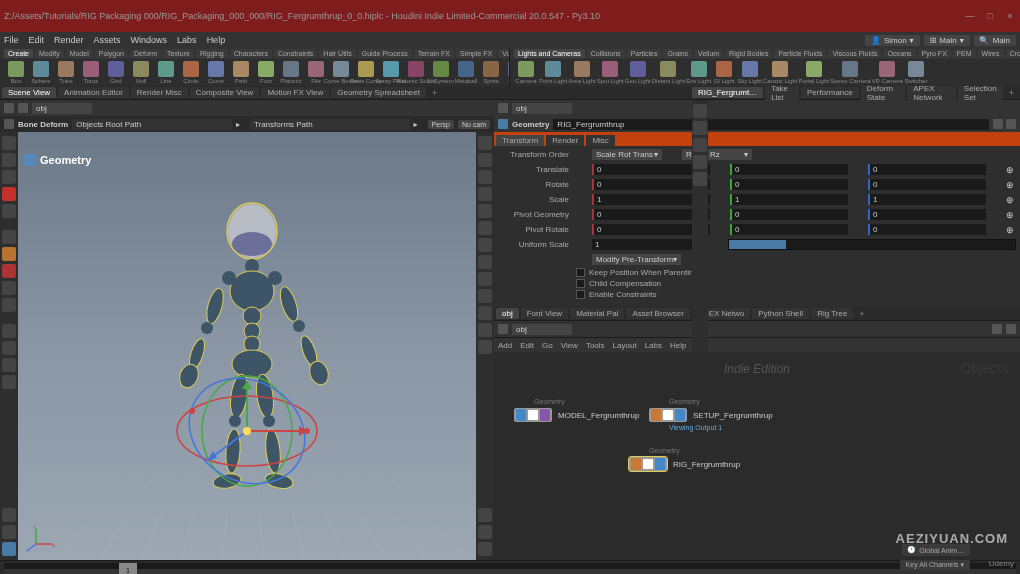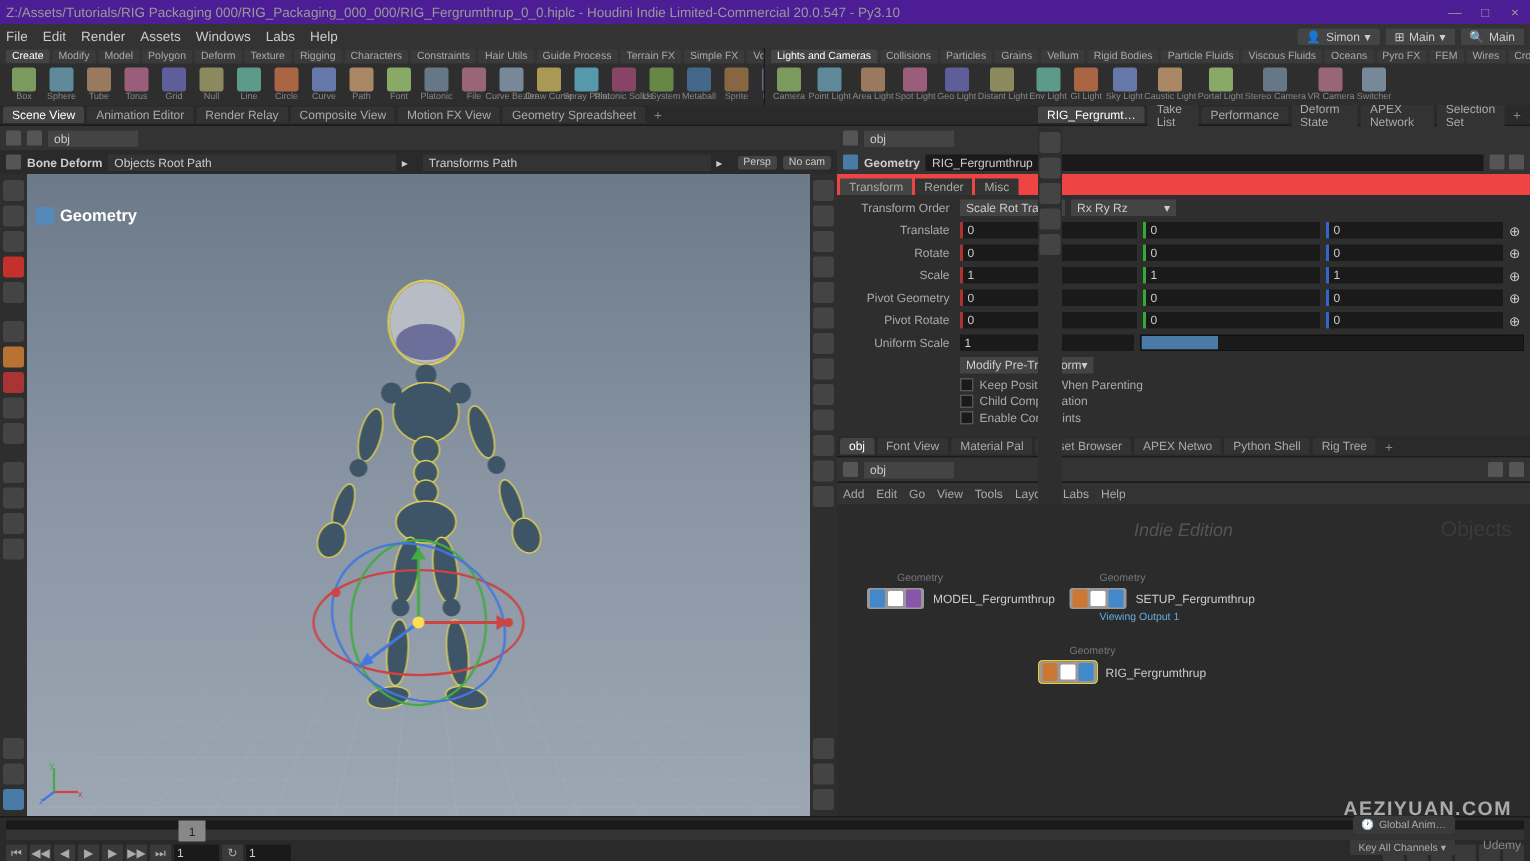--- a/index.html
+++ b/index.html
@@ -1,18 +1,18 @@
 <!DOCTYPE html>
 <html><head>
 <meta charset="utf-8">
 <style>
 * { margin: 0; padding: 0; box-sizing: border-box; font-family: Arial, sans-serif; }
 body { background: #2a2a2a; color: #ccc; font-size: 9px; overflow: hidden; width: 1020px; height: 574px; }
 
-.titlebar { height: 16px; background: #4c1d95; display: flex; align-items: center; padding: 0 4px; }
+.titlebar { height: 32px; background: #7f1d1d; display: flex; align-items: center; padding: 0 4px; }
 .titlebar-text { flex: 1; font-size: 9px; color: #999; }
 .titlebar-btns { display: flex; gap: 8px; }
 .titlebar-btn { width: 12px; height: 12px; display: flex; align-items: center; justify-content: center; color: #999; cursor: pointer; }
 
 .menubar { height: 16px; background: #333; display: flex; align-items: center; padding: 0 4px; gap: 10px; }
 .menu-item { color: #ccc; font-size: 9px; cursor: pointer; }
 .menubar-right { margin-left: auto; display: flex; gap: 4px; align-items: center; }
 .user-badge { background: #444; padding: 1px 6px; border-radius: 2px; font-size: 8px; display:flex; align-items:center; gap:3px;}
 .main-dropdown { background: #444; padding: 1px 6px; font-size: 8px; display:flex; align-items:center; gap:3px; }
 .shelf-tab { font-size: 7px; color: #aaa; padding: 1px 4px; background: #3a3a3a; border-radius: 2px 2px 0 0; white-space: nowrap; }
@@ -61,25 +61,25 @@
 .gizmo { position:absolute; left:50%; bottom:15%; transform:translateX(-50%); }
 .axis-widget { position:absolute; bottom:8px; left:8px; width:30px; height:30px;}
 
 .right-strip { width: 18px; background: #2e2e2e; display: flex; flex-direction: column; align-items: center; gap: 3px; padding: 4px 0; }
 
 .param-panel { display:flex; flex-direction:column; }
 .param-header { height: 16px; background: #333; display: flex; align-items: center; padding: 0 4px; gap: 4px; font-size: 8px;}
 .param-header-icon { width:10px;height:10px;background:#4a7ba6; border-radius:1px;}
 .param-header-right { margin-left:auto; display:flex; gap:3px;}
 .gear-icon{width:10px;height:10px;background:#555;border-radius:1px;}
-.param-tabs { height: 14px; background: #ef4444; display: flex; gap: 2px; padding: 0 2px; align-items:flex-end;}
+.param-tabs { height: 14px; background: #c2410c; display: flex; gap: 2px; padding: 0 2px; align-items:flex-end;}
 .param-tab { font-size: 8px; padding: 1px 6px; background: #333; color: #aaa;}
 .param-tab.active { background: #444; }
 .param-body { padding: 2px 4px; display:flex; flex-direction:column; gap:2px;}
-.param-row { display: flex; align-items: center; gap: 4px; height: 13px;}
+.param-row { display: flex; align-items: center; gap: 20px; height: 13px;}
 .param-label { width: 74px; text-align: right; font-size: 8px; color: #aaa; padding-right:3px;}
 .param-dropdown { background:#444; padding:1px 4px; font-size:8px; flex:0 0 auto; min-width:70px; display:flex; justify-content:space-between;}
 .param-field { background: #1a1a1a; color: #ccc; font-size: 8px; padding: 1px 3px; flex: 1; border:none;}
 .param-field.x { border-left: 2px solid #aa3333;}
 .param-field.y { border-left: 2px solid #33aa33;}
 .param-field.z { border-left: 2px solid #3366cc;}
 .param-slider {flex:1; height:11px; background:linear-gradient(to right,#4a7ba6 0%, #4a7ba6 20%, #1a1a1a 20%); border:1px solid #111;}
 .param-check { display:flex; align-items:center; gap:4px; font-size:8px; color:#aaa; padding-left:78px;}
 .check-box{width:9px;height:9px;background:#1a1a1a;border:1px solid #555;}
 .row-icon{width:10px;height:10px;}
@@ -325,21 +325,21 @@
         </div>
     </div>
   </div>
 </div>
 
 <div style="display:flex;justify-content:flex-end;">
   <div style="width:690px;">
     <div class="pane-tabs" id="left-pane-tabs">
         <span class="pane-tab active">Scene View</span>
         <span class="pane-tab">Animation Editor</span>
-        <span class="pane-tab">Render Relay</span>
+        <span class="pane-tab">Render Misc</span>
         <span class="pane-tab">Composite View</span>
         <span class="pane-tab">Motion FX View</span>
         <span class="pane-tab">Geometry Spreadsheet</span>
         <span class="pane-tab-plus">+</span>
       </div>
   </div>
   <div style="flex:1;">
     <div class="pane-tabs" id="right-pane-tabs">
         <span class="pane-tab active">RIG_Fergrumt…</span>
         <span class="pane-tab">Take List</span>

